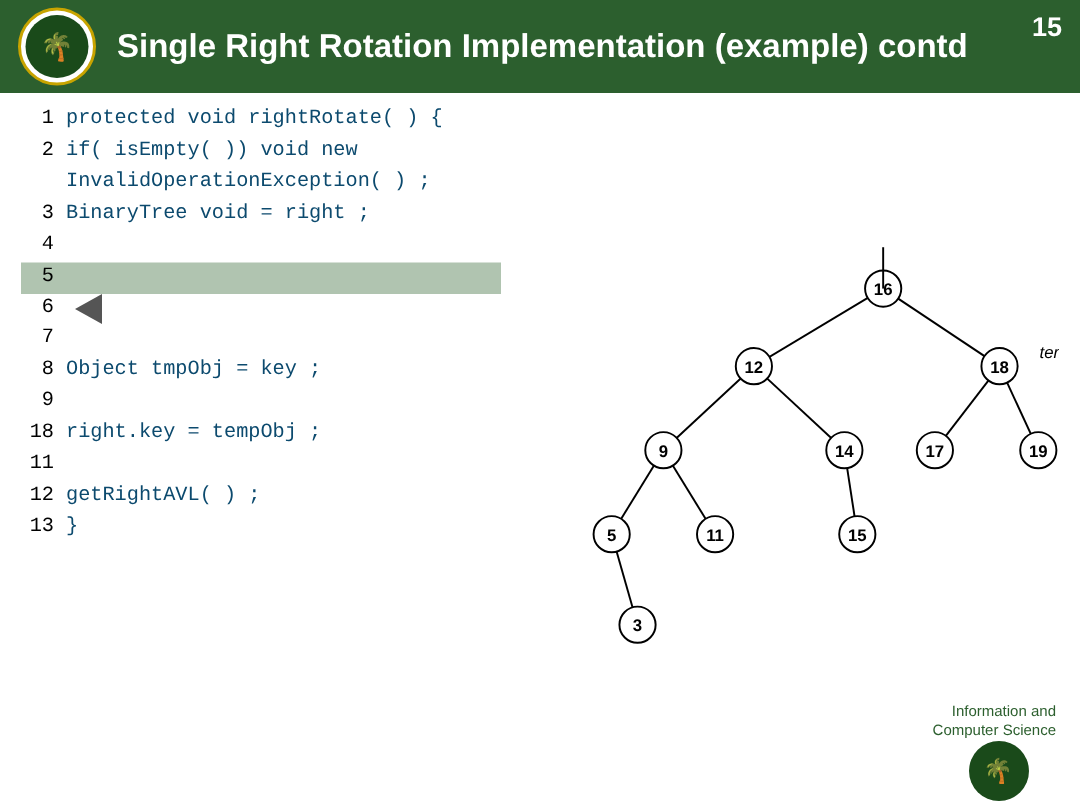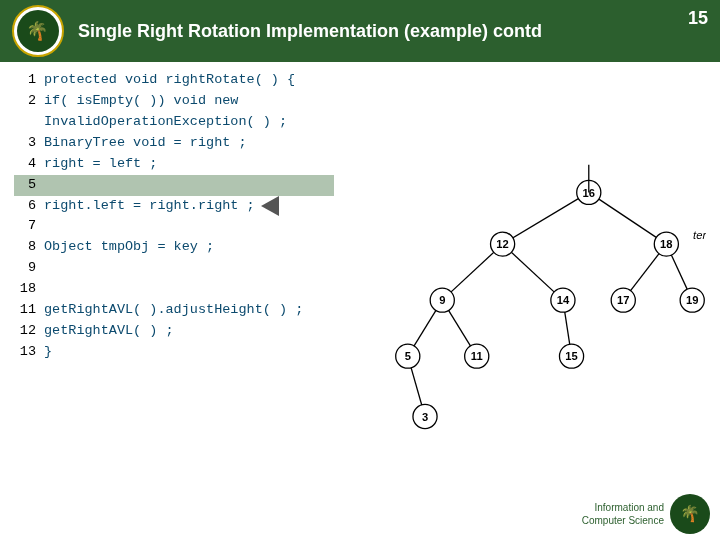--- a/index.html
+++ b/index.html
@@ -40,21 +40,21 @@
       justify-content: center;
       position: relative;
     }
     .logo-inner::before {
       content: '🌴';
       font-size: 18px;
     }
     .header-title {
       color: #fff;
       font-family: Arial, sans-serif;
-      font-size: 18px;
+      font-size: 22px;
       font-weight: bold;
       flex: 1;
     }
     .page-number {
       color: #fff;
       font-family: Arial, sans-serif;
       font-size: 18px;
       font-weight: bold;
       align-self: flex-start;
       padding-top: 2px;
@@ -107,20 +107,21 @@
       left: 0;
       width: 100%;
       height: 100%;
     }
     .footer-logo {
       position: absolute;
       bottom: 6px;
       right: 10px;
       display: flex;
       align-items: center;
+      flex-direction: column;
     }
     .footer-logo-text {
       font-family: Arial, sans-serif;
       font-size: 10px;
       color: #2c5f2e;
       text-align: right;
       line-height: 1.3;
       margin-right: 6px;
     }
     .footer-logo-icon {
@@ -156,46 +157,44 @@
       <div class="code-line">
         <span class="line-num">2</span>
         <span class="code-text">    if( isEmpty( )) void new InvalidOperationException( ) ;</span>
       </div>
       <div class="code-line">
         <span class="line-num">3</span>
         <span class="code-text">    BinaryTree void = right ;</span>
       </div>
       <div class="code-line">
         <span class="line-num">4</span>
-        <span class="code-text">    right = left ;</span>
       </div>
       <div class="code-line highlighted">
         <span class="line-num">5</span>
       </div>
       <div class="code-line">
         <span class="line-num">6</span>
-        <span class="code-text">    right.left = right.right ;</span>
         <span class="block-arrow"></span>
       </div>
       <div class="code-line">
         <span class="line-num">7</span>
       </div>
       <div class="code-line">
         <span class="line-num">8</span>
         <span class="code-text">    Object tmpObj = key ;</span>
       </div>
       <div class="code-line">
         <span class="line-num">9</span>
       </div>
       <div class="code-line">
         <span class="line-num">18</span>
+        <span class="code-text">    right.key = tempObj ;</span>
       </div>
       <div class="code-line">
         <span class="line-num">11</span>
-        <span class="code-text">    getRightAVL( ).adjustHeight( ) ;</span>
       </div>
       <div class="code-line">
         <span class="line-num">12</span>
         <span class="code-text">    getRightAVL( ) ;</span>
       </div>
       <div class="code-line">
         <span class="line-num">13</span>
         <span class="code-text">}</span>
       </div>
     </div>

